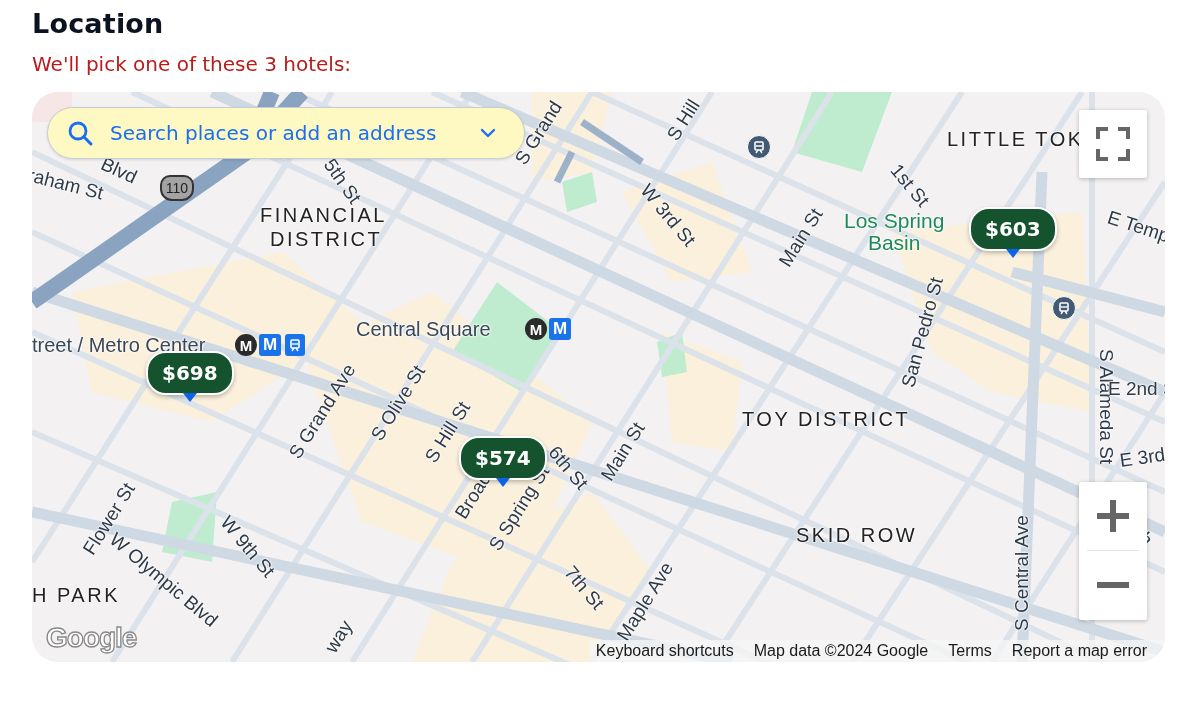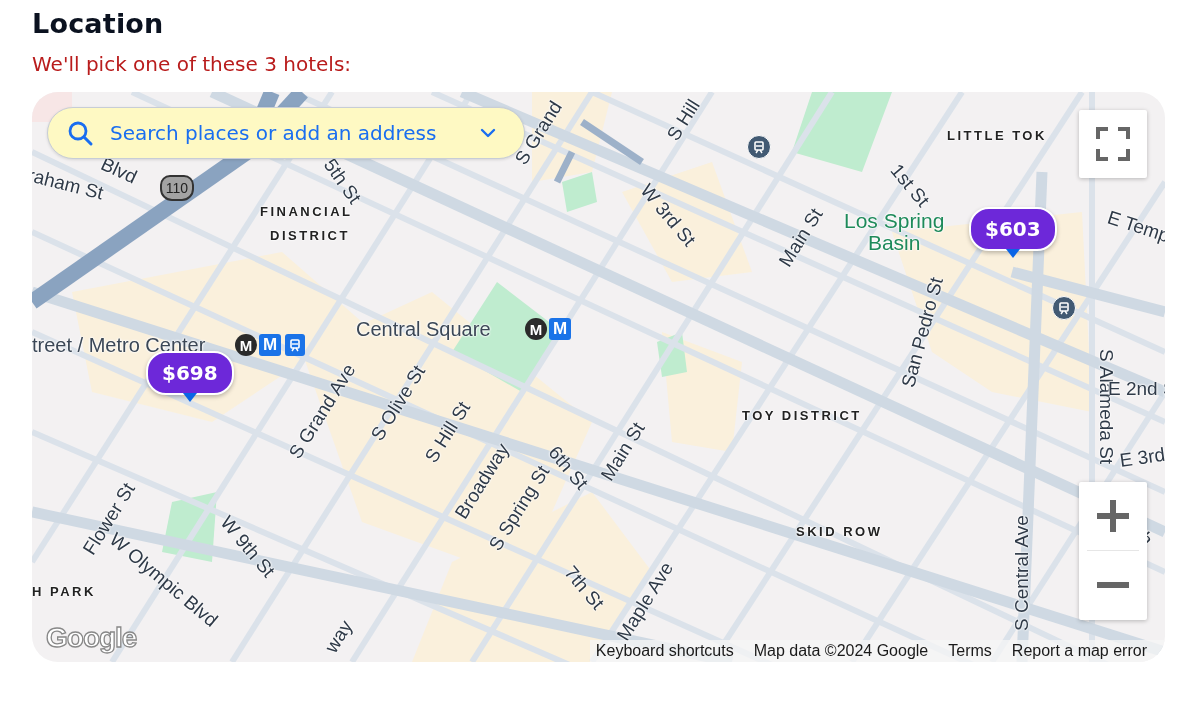--- a/index.html
+++ b/index.html
@@ -3,28 +3,28 @@
 <meta charset="utf-8">
 <style>
   html, body { margin: 0; padding: 0; background: #ffffff; }
   body { width: 1200px; height: 709px; position: relative; overflow: hidden; font-family: "DejaVu Sans", sans-serif; }
   .heading { position: absolute; left: 32px; top: 8px; font-size: 27px; font-weight: bold; color: #0b1220; letter-spacing: 0.2px; }
   .subheading { position: absolute; left: 32px; top: 52px; font-size: 20px; color: #b91c1c; }
   .map { position: absolute; left: 32px; top: 92px; width: 1133px; height: 570px; border-radius: 26px; overflow: hidden; background: #f3f1f2; }
   .map svg.base { position: absolute; left: 0; top: 0; }
   .lbl { position: absolute; font-family: "Liberation Sans", sans-serif; color: #2f3a48; white-space: nowrap; transform-origin: left center; text-shadow: 0 0 2px #fff, 0 0 2px #fff, 0 0 3px #fff; }
   .street { font-size: 19px; }
-  .district { font-size: 13px; letter-spacing: 2.5px; color: #222; font-weight: bold; }
+  .district { font-size: 20px; letter-spacing: 2.5px; color: #222; font-weight: normal; }
   .poi { font-size: 20px; color: #3b4756; }
   .green-lbl { font-size: 21px; color: #1e8a5a; text-align: center; line-height: 22px; }
   .search { position: absolute; left: 15px; top: 15px; width: 476px; height: 50px; background: #fef9c3; border: 1.5px solid #c7cdd6; border-radius: 26px; display: flex; align-items: center; box-shadow: 0 1px 3px rgba(0,0,0,0.12); }
   .search .icon { margin-left: 18px; width: 28px; height: 28px; }
   .search .text { margin-left: 16px; font-size: 20px; color: #1a6ef0; font-family: "DejaVu Sans", sans-serif; flex: 1; }
   .search .chev { margin-right: 26px; width: 20px; height: 20px; }
-  .pin { position: absolute; background: #6d28d9; color: #fff; font-weight: bold; font-size: 20px; padding: 8px 14px; border-radius: 20px; border: 2px solid #fff; box-shadow: 0 2px 4px rgba(0,0,0,0.25); font-family: "DejaVu Sans", sans-serif; }
+  .pin { position: absolute; background: #14532d; color: #fff; font-weight: bold; font-size: 20px; padding: 8px 14px; border-radius: 20px; border: 2px solid #fff; box-shadow: 0 2px 4px rgba(0,0,0,0.25); font-family: "DejaVu Sans", sans-serif; }
   .pin::after { content: ""; position: absolute; left: 50%; bottom: -9px; margin-left: -7px; border-left: 7px solid transparent; border-right: 7px solid transparent; border-top: 9px solid #0a64e6; }
   .ctrl { position: absolute; background: #fff; box-shadow: 0 1px 4px rgba(0,0,0,0.25); border-radius: 2px; }
   .fullscreen { left: 1047px; top: 18px; width: 68px; height: 68px; }
   .zoombox { left: 1047px; top: 390px; width: 68px; height: 138px; }
   .zoombox .btn { width: 68px; height: 68px; display: flex; align-items: center; justify-content: center; }
   .zoombox .sep { width: 52px; height: 1px; background: #e6e6e6; margin: 0 8px; }
   .footer { position: absolute; right: 0; bottom: 0; height: 22px; display: flex; align-items: center; background: rgba(245,245,245,0.75); padding-left: 6px; }
   .footer span { font-family: "Liberation Sans", sans-serif; font-size: 16px; color: #1a1a1a; margin-right: 20px; }
   .footer span:last-child { margin-right: 18px; }
   .glogo { position: absolute; left: 14px; bottom: 8px; font-family: "Liberation Sans", sans-serif; font-size: 28px; font-weight: bold; color: #fff; -webkit-text-stroke: 1.3px #888; letter-spacing: -1px; }
@@ -175,20 +175,21 @@
   <div class="lbl street" style="left:590px; top:536px; transform:rotate(-58deg);">Maple Ave</div>
   <div class="lbl street" style="left:990px; top:528px; transform:rotate(-90deg) translate(0,0);">S Central Ave</div>
   <div class="lbl street" style="left:56px; top:450px; transform:rotate(-58deg);">Flower St</div>
   <div class="lbl street" style="left:192px; top:416px; transform:rotate(50deg);">W 9th St</div>
   <div class="lbl street" style="left:80px; top:434px; transform:rotate(40deg);">W Olympic Blvd</div>
   <div class="lbl street" style="left:298px; top:548px; transform:rotate(-58deg);">way</div>
   <div class="lbl street" style="left:1100px; top:420px; transform:rotate(50deg);">4th</div>
 
   <div class="pin" style="left:937px; top:115px;">$603</div>
   <div class="pin" style="left:114px; top:259px;">$698</div>
+  <div class="pin" style="left:427px; top:344px;">$574</div>
 
   <div class="search">
     <svg class="icon" viewBox="0 0 28 28">
       <circle cx="12" cy="12" r="8" fill="none" stroke="#1a6ef0" stroke-width="2.8"></circle>
       <line x1="18" y1="18" x2="25" y2="25" stroke="#1a6ef0" stroke-width="3" stroke-linecap="round"></line>
     </svg>
     <span class="text">Search places or add an address</span>
     <svg class="chev" viewBox="0 0 20 20">
       <polyline points="4,7 10,13 16,7" fill="none" stroke="#1a6ef0" stroke-width="2.4" stroke-linecap="round" stroke-linejoin="round"></polyline>
     </svg>

